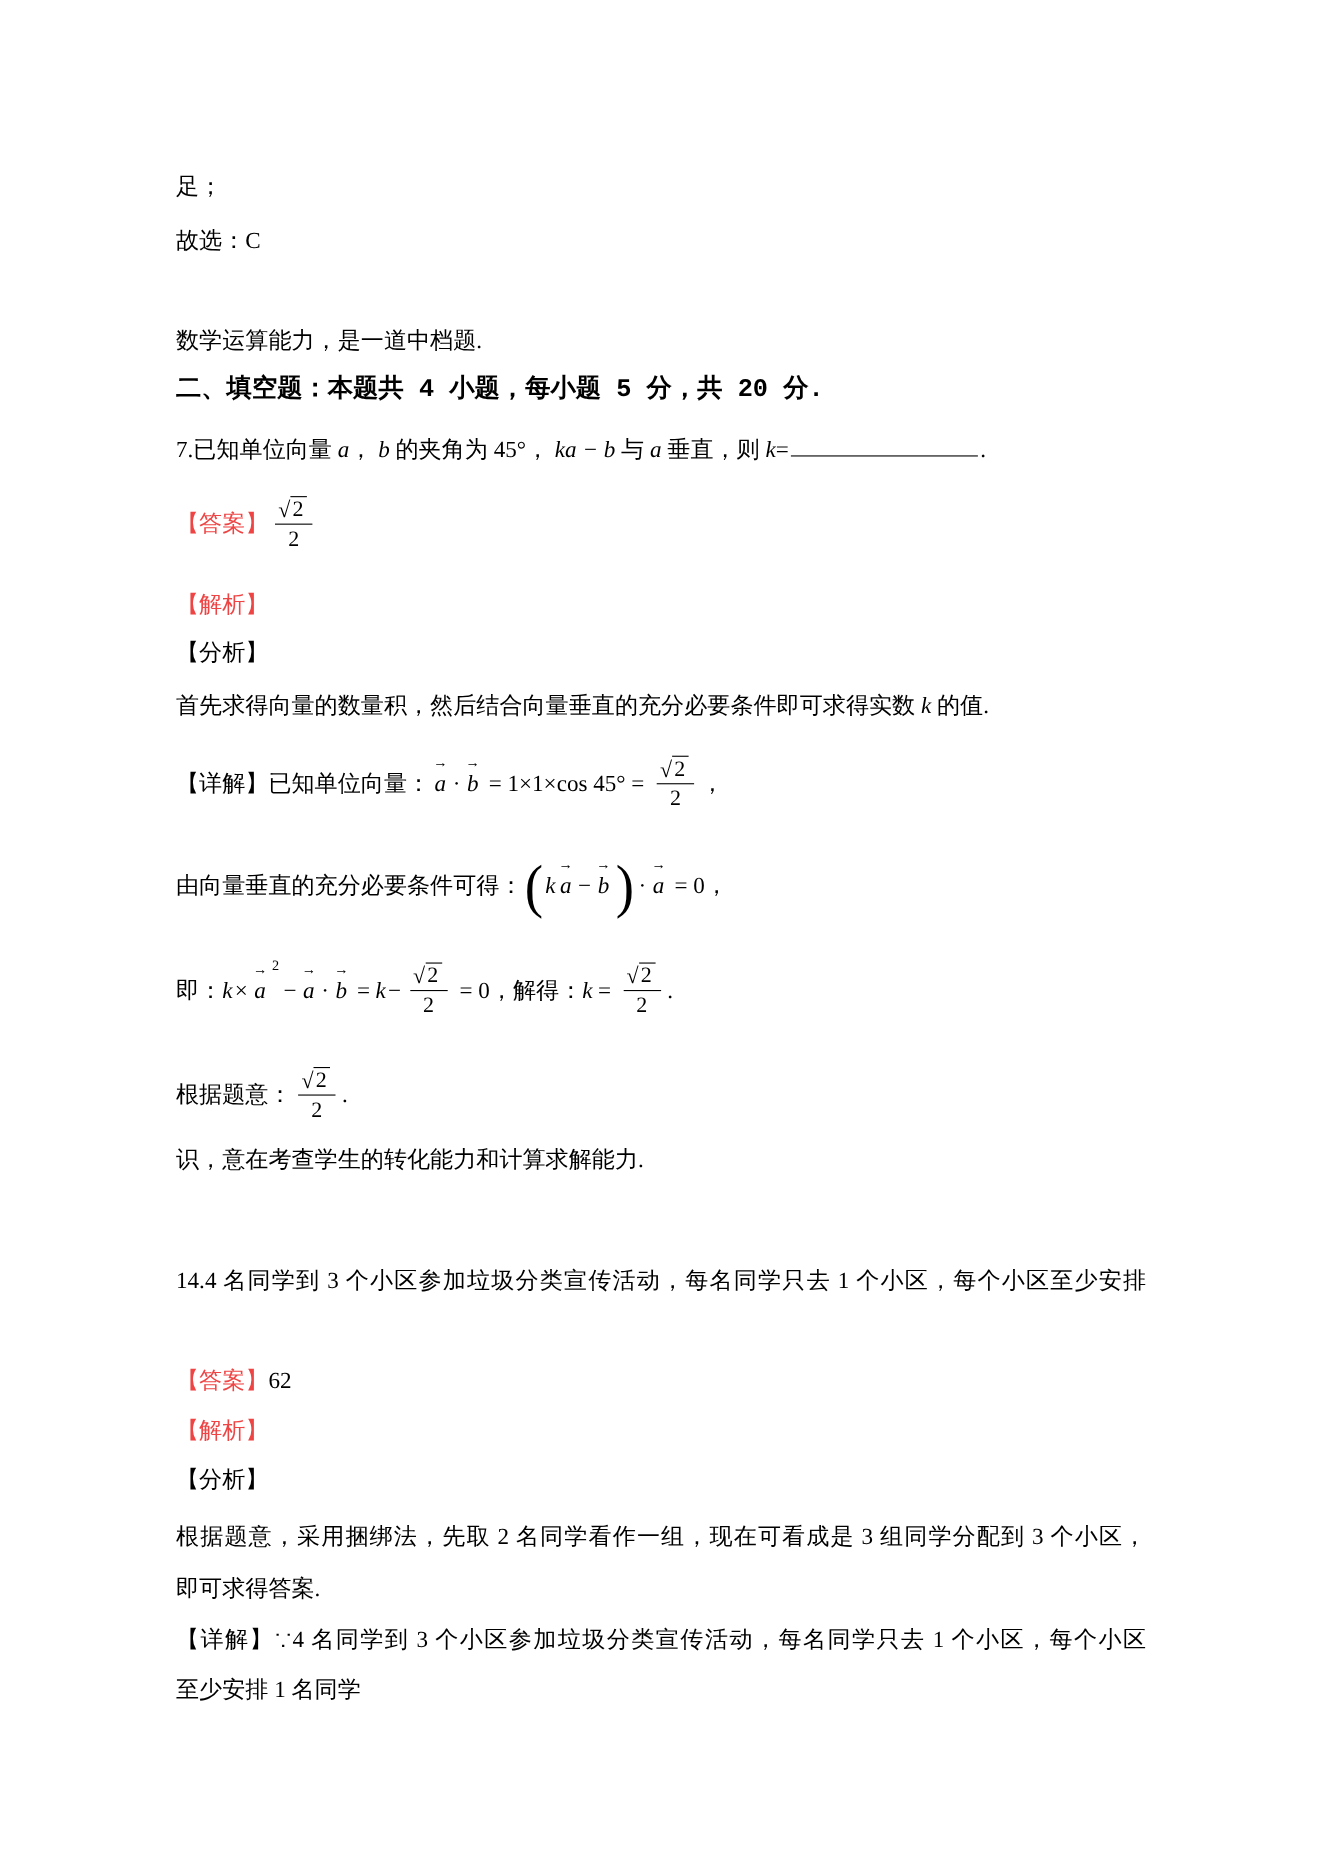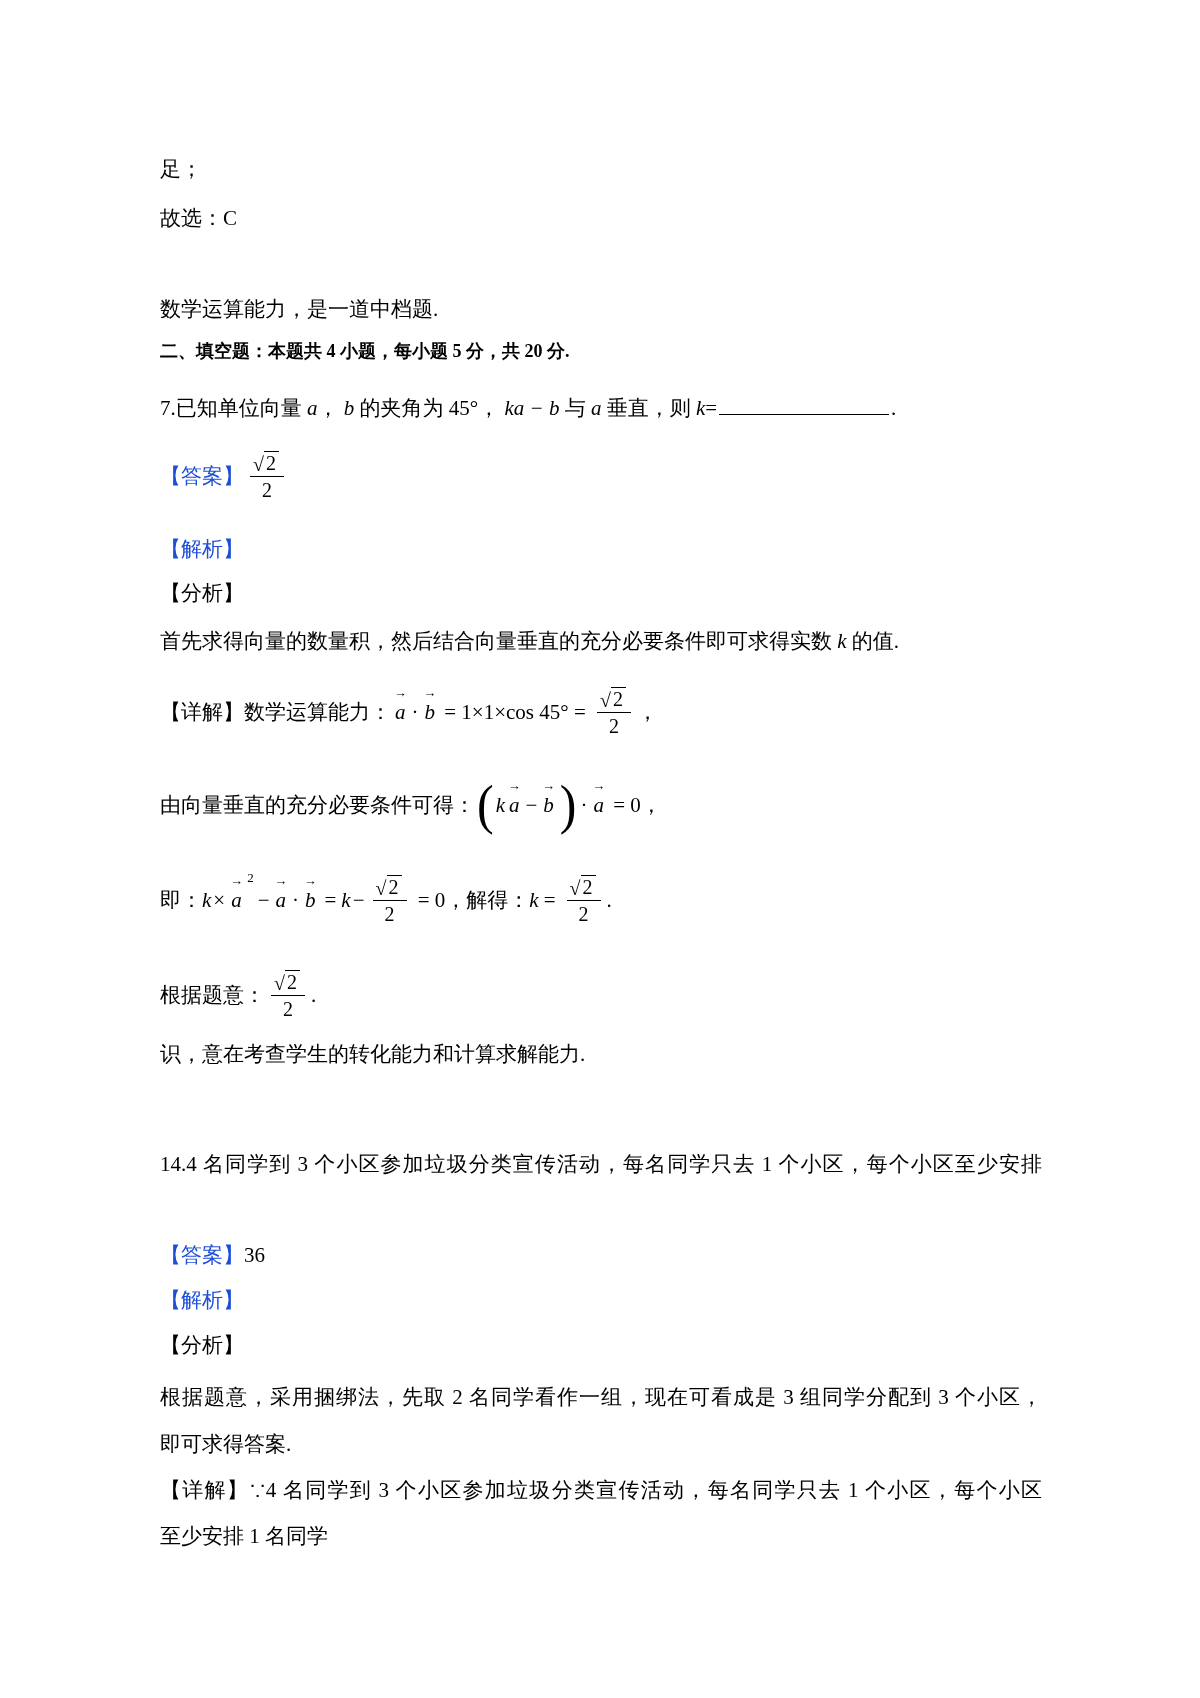--- a/index.html
+++ b/index.html
@@ -26,22 +26,22 @@
     align-items:center;
     white-space:pre;
     line-height:1.25;
   }
   .just {
     width:882px;
     white-space:normal;
     text-align:justify;
     text-align-last:justify;
   }
-  .heading { font-weight:bold; font-size:18px; }
-  .blue { color:#1d4ed8; }
+  .heading { font-weight:bold; font-size:23px;font-family:Liberation Mono, monospace; }
+  .blue { color:#ef4444; }
   .it { font-style:italic; }
   .blank {
     display:inline-block;
     width:170px;
     height:1em;
     border-bottom:1.4px solid #000;
     margin:0 2px;
   }
   .op { margin:0 5px; }
   .tight { margin:0 2px; }
@@ -115,21 +115,21 @@
   <div class="fline" style="top:443px;height:66px">
     <span class="blue">【答案】</span>
     <span class="frac"><span class="num"><span class="sqrtsym">√</span><span class="radicand">2</span></span><span class="den">2</span></span>
   </div>
 
   <div class="line blue" style="top:536px">【解析】</div>
   <div class="line" style="top:580px">【分析】</div>
   <div class="line" style="top:628px"><span>首先求得向量的数量积，然后结合向量垂直的充分必要条件即可求得实数 </span><span class="it">k</span><span> 的值.</span></div>
 
   <div class="fline" style="top:677px;height:70px">
-    <span>【详解】</span><span>数学运算能力：</span>
+    <span>【详解】</span><span>已知单位向量：</span>
     <span class="vec"><span class="arr">→</span><span>a</span></span><span class="tight">·</span><span class="vec"><span class="arr">→</span><span>b</span></span>
     <span> = 1×1×cos 45° = </span>
     <span class="frac"><span class="num"><span class="sqrtsym">√</span><span class="radicand">2</span></span><span class="den">2</span></span>
     <span>，</span>
   </div>
 
   <div class="fline" style="top:770px;height:70px">
     <span>由向量垂直的充分必要条件可得：</span>
     <span class="bigparen">(</span><span class="it">k</span><span class="vec"><span class="arr">→</span><span>a</span></span><span class="tight">−</span><span class="vec"><span class="arr">→</span><span>b</span></span><span class="bigparen">)</span><span class="tight">·</span><span class="vec"><span class="arr">→</span><span>a</span></span><span> = 0，</span>
   </div>
@@ -141,21 +141,21 @@
   <div class="fline" style="top:962px;height:66px">
     <span>根据题意：</span>
     <span class="frac"><span class="num"><span class="sqrtsym">√</span><span class="radicand">2</span></span><span class="den">2</span></span>
     <span>.</span>
   </div>
 
   <div class="line" style="top:1041px">识，意在考查学生的转化能力和计算求解能力.</div>
 
   <div class="line just" style="top:1151px"><span>14.</span><span>4 名同学到 3 个小区参加垃圾分类宣传活动，每名同学只去 1 个小区，每个小区至少安排</span></div>
 
-  <div class="line" style="top:1242px"><span class="blue">【答案】</span><span>36</span></div>
+  <div class="line" style="top:1242px"><span class="blue">【答案】</span><span>62</span></div>
   <div class="line blue" style="top:1287px">【解析】</div>
   <div class="line" style="top:1332px">【分析】</div>
   <div class="line just" style="top:1384px">根据题意，采用捆绑法，先取 2 名同学看作一组，现在可看成是 3 组同学分配到 3 个小区，</div>
   <div class="line" style="top:1431px">即可求得答案.</div>
   <div class="line just" style="top:1477px"><span>【详解】</span><span>∵4 名同学到 3 个小区参加垃圾分类宣传活动，每名同学只去 1 个小区，每个小区</span></div>
   <div class="line" style="top:1523px">至少安排 1 名同学</div>
 
 </div>
 
 </body></html>

